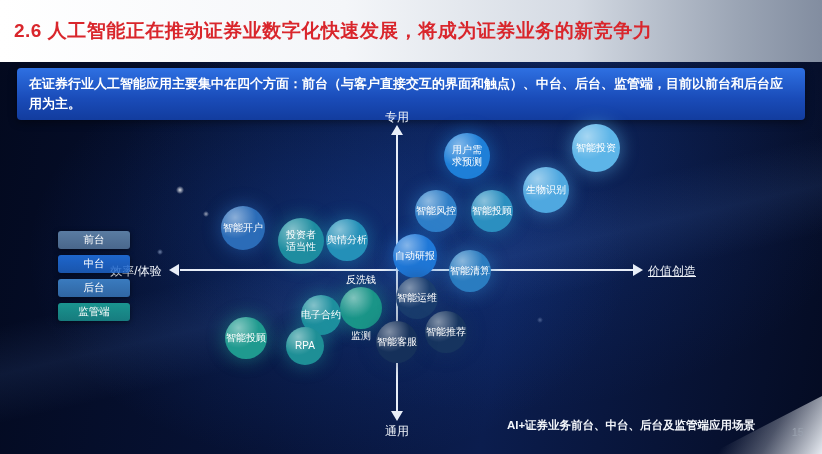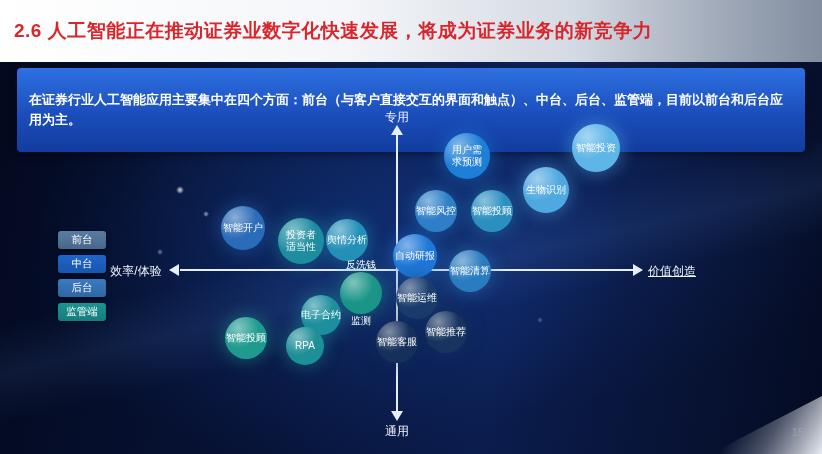--- a/index.html
+++ b/index.html
@@ -24,39 +24,39 @@
     clip-path:polygon(100% 100%, 100% 0, 0 100%);
     background:linear-gradient(300deg, rgba(242,246,252,0.95) 0%, rgba(242,246,252,0.3) 42%, rgba(242,246,252,0) 72%); }
 
   .title-band { position:absolute; left:0; top:0; width:822px; height:62px;
     background:linear-gradient(90deg,#ffffff 0%,#f4f6f9 42%,#d4dae3 70%,#9aa4b4 90%,#828da0 100%);
     display:flex; align-items:center; padding-left:14px; }
   .title-band h1 { font-size:19px; font-weight:bold; color:#d9262c; letter-spacing:0.5px; }
 
   .subtitle-bar { position:absolute; left:17px; top:68px; width:788px; min-height:52px;
     background:linear-gradient(180deg,#2e70e2 0%,#1a4cb9 58%,#123c9e 100%);
-    border-radius:4px; padding:22px 12px; box-shadow:0 2px 8px rgba(0,0,0,0.45); }
+    border-radius:4px; padding:6px 12px; box-shadow:0 2px 8px rgba(0,0,0,0.45); }
   .subtitle-bar p { color:#ffffff; font-size:13px; font-weight:bold; line-height:20px; }
 
   .axis-line-v { position:absolute; left:396px; top:134px; width:2px; height:278px; background:#e8eef8; }
   .axis-line-h { position:absolute; left:180px; top:269px; width:454px; height:2px; background:#e8eef8; }
   .arrow { position:absolute; width:0; height:0; }
   .arrow.up    { left:391px; top:125px; border-left:6px solid transparent; border-right:6px solid transparent; border-bottom:10px solid #e8eef8; }
   .arrow.down  { left:391px; top:411px; border-left:6px solid transparent; border-right:6px solid transparent; border-top:10px solid #e8eef8; }
   .arrow.left  { left:169px; top:264px; border-top:6px solid transparent; border-bottom:6px solid transparent; border-right:10px solid #e8eef8; }
   .arrow.right { left:633px; top:264px; border-top:6px solid transparent; border-bottom:6px solid transparent; border-left:10px solid #e8eef8; }
 
   .axis-label { position:absolute; color:#f0f4fa; font-size:12px; }
   .y-top    { left:371px; top:109px; width:52px; text-align:center; }
   .y-bottom { left:371px; top:423px; width:52px; text-align:center; }
   .x-left   { left:100px; top:263px; width:72px; text-align:center; }
   .x-right  { left:648px; top:263px; width:72px; text-align:left;text-decoration:underline; }
 
   .legend { position:absolute; left:58px; top:231px; display:flex; flex-direction:column; gap:6px; }
-  .legend-chip { width:48px; height:18px; border-radius:3px; color:#fff; font-size:10.5px;
+  .legend-chip { width:72px; height:18px; border-radius:3px; color:#fff; font-size:10.5px;
     display:flex; align-items:center; justify-content:center; box-shadow:0 1px 5px rgba(0,0,0,0.5); }
 
   .bubble { position:absolute; border-radius:50%; display:flex; flex-direction:column;
     align-items:center; justify-content:center; color:#fff; text-align:center; }
   .bubble-line { font-size:10px; line-height:12px; white-space:nowrap; }
 
   .caption { position:absolute; left:500px; top:418px; width:262px; color:#f2f5fa;
     font-size:11.5px; font-weight:bold; text-align:center; }
   .page-number { position:absolute; right:18px; top:426px; color:#99a1ae; font-size:11px; }
 </style>
@@ -122,21 +122,21 @@
         </div>
         <div class="bubble" style="left: 326px; top: 219px; width: 42px; height: 42px; background: radial-gradient(circle at 32% 26%, rgba(255, 255, 255, 0.45), rgba(255, 255, 255, 0) 48%), rgb(36, 144, 184); box-shadow: rgba(36, 144, 184, 0.4) 0px 0px 16px 3px;">
           <div class="bubble-line">舆情分析</div>
         </div>
         <div class="bubble" style="left: 393px; top: 234px; width: 44px; height: 44px; background: radial-gradient(circle at 32% 26%, rgba(255, 255, 255, 0.45), rgba(255, 255, 255, 0) 48%), rgb(31, 120, 216); box-shadow: rgba(31, 120, 216, 0.4) 0px 0px 16px 3px;">
           <div class="bubble-line">自动研报</div>
         </div>
         <div class="bubble" style="left: 449px; top: 250px; width: 42px; height: 42px; background: radial-gradient(circle at 32% 26%, rgba(255, 255, 255, 0.45), rgba(255, 255, 255, 0) 48%), rgb(42, 124, 192); box-shadow: rgba(42, 124, 192, 0.4) 0px 0px 16px 3px;">
           <div class="bubble-line">智能清算</div>
         </div>
-        <div class="bubble" style="left: 340px; top: 272px; width: 42px; height: 42px; background: radial-gradient(circle at 32% 26%, rgba(255, 255, 255, 0.45), rgba(255, 255, 255, 0) 48%), rgb(26, 149, 136); box-shadow: rgba(26, 149, 136, 0.4) 0px 0px 16px 3px; gap: 44px;">
+        <div class="bubble" style="left: 340px; top: 287px; width: 42px; height: 42px; background: radial-gradient(circle at 32% 26%, rgba(255, 255, 255, 0.45), rgba(255, 255, 255, 0) 48%), rgb(26, 149, 136); box-shadow: rgba(26, 149, 136, 0.4) 0px 0px 16px 3px; gap: 44px;">
           <div class="bubble-line">反洗钱</div>
           <div class="bubble-line">监测</div>
         </div>
         <div class="bubble" style="left: 396px; top: 277px; width: 42px; height: 42px; background: radial-gradient(circle at 32% 26%, rgba(255, 255, 255, 0.45), rgba(255, 255, 255, 0) 48%), rgb(26, 61, 110); box-shadow: rgba(26, 61, 110, 0.4) 0px 0px 16px 3px;">
           <div class="bubble-line">智能运维</div>
         </div>
         <div class="bubble" style="left: 301px; top: 295px; width: 40px; height: 40px; background: radial-gradient(circle at 32% 26%, rgba(255, 255, 255, 0.45), rgba(255, 255, 255, 0) 48%), rgb(29, 143, 158); box-shadow: rgba(29, 143, 158, 0.4) 0px 0px 16px 3px;">
           <div class="bubble-line">电子合约</div>
         </div>
         <div class="bubble" style="left: 425px; top: 311px; width: 42px; height: 42px; background: radial-gradient(circle at 32% 26%, rgba(255, 255, 255, 0.45), rgba(255, 255, 255, 0) 48%), rgb(22, 52, 95); box-shadow: rgba(22, 52, 95, 0.4) 0px 0px 16px 3px;">
@@ -147,15 +147,16 @@
         </div>
         <div class="bubble" style="left: 376px; top: 321px; width: 42px; height: 42px; background: radial-gradient(circle at 32% 26%, rgba(255, 255, 255, 0.45), rgba(255, 255, 255, 0) 48%), rgb(21, 48, 90); box-shadow: rgba(21, 48, 90, 0.4) 0px 0px 16px 3px;">
           <div class="bubble-line">智能客服</div>
         </div>
         <div class="bubble" style="left: 286px; top: 327px; width: 38px; height: 38px; background: radial-gradient(circle at 32% 26%, rgba(255, 255, 255, 0.45), rgba(255, 255, 255, 0) 48%), rgb(30, 143, 150); box-shadow: rgba(30, 143, 150, 0.4) 0px 0px 16px 3px;">
           <div class="bubble-line">RPA</div>
         </div>
       </div>
   </div>
 
+  <div class="caption">AI+证券业务前台、中台、后台及监管端应用场景</div>
   <div class="page-number">15</div>
 
 </div>
 
 </body></html>

